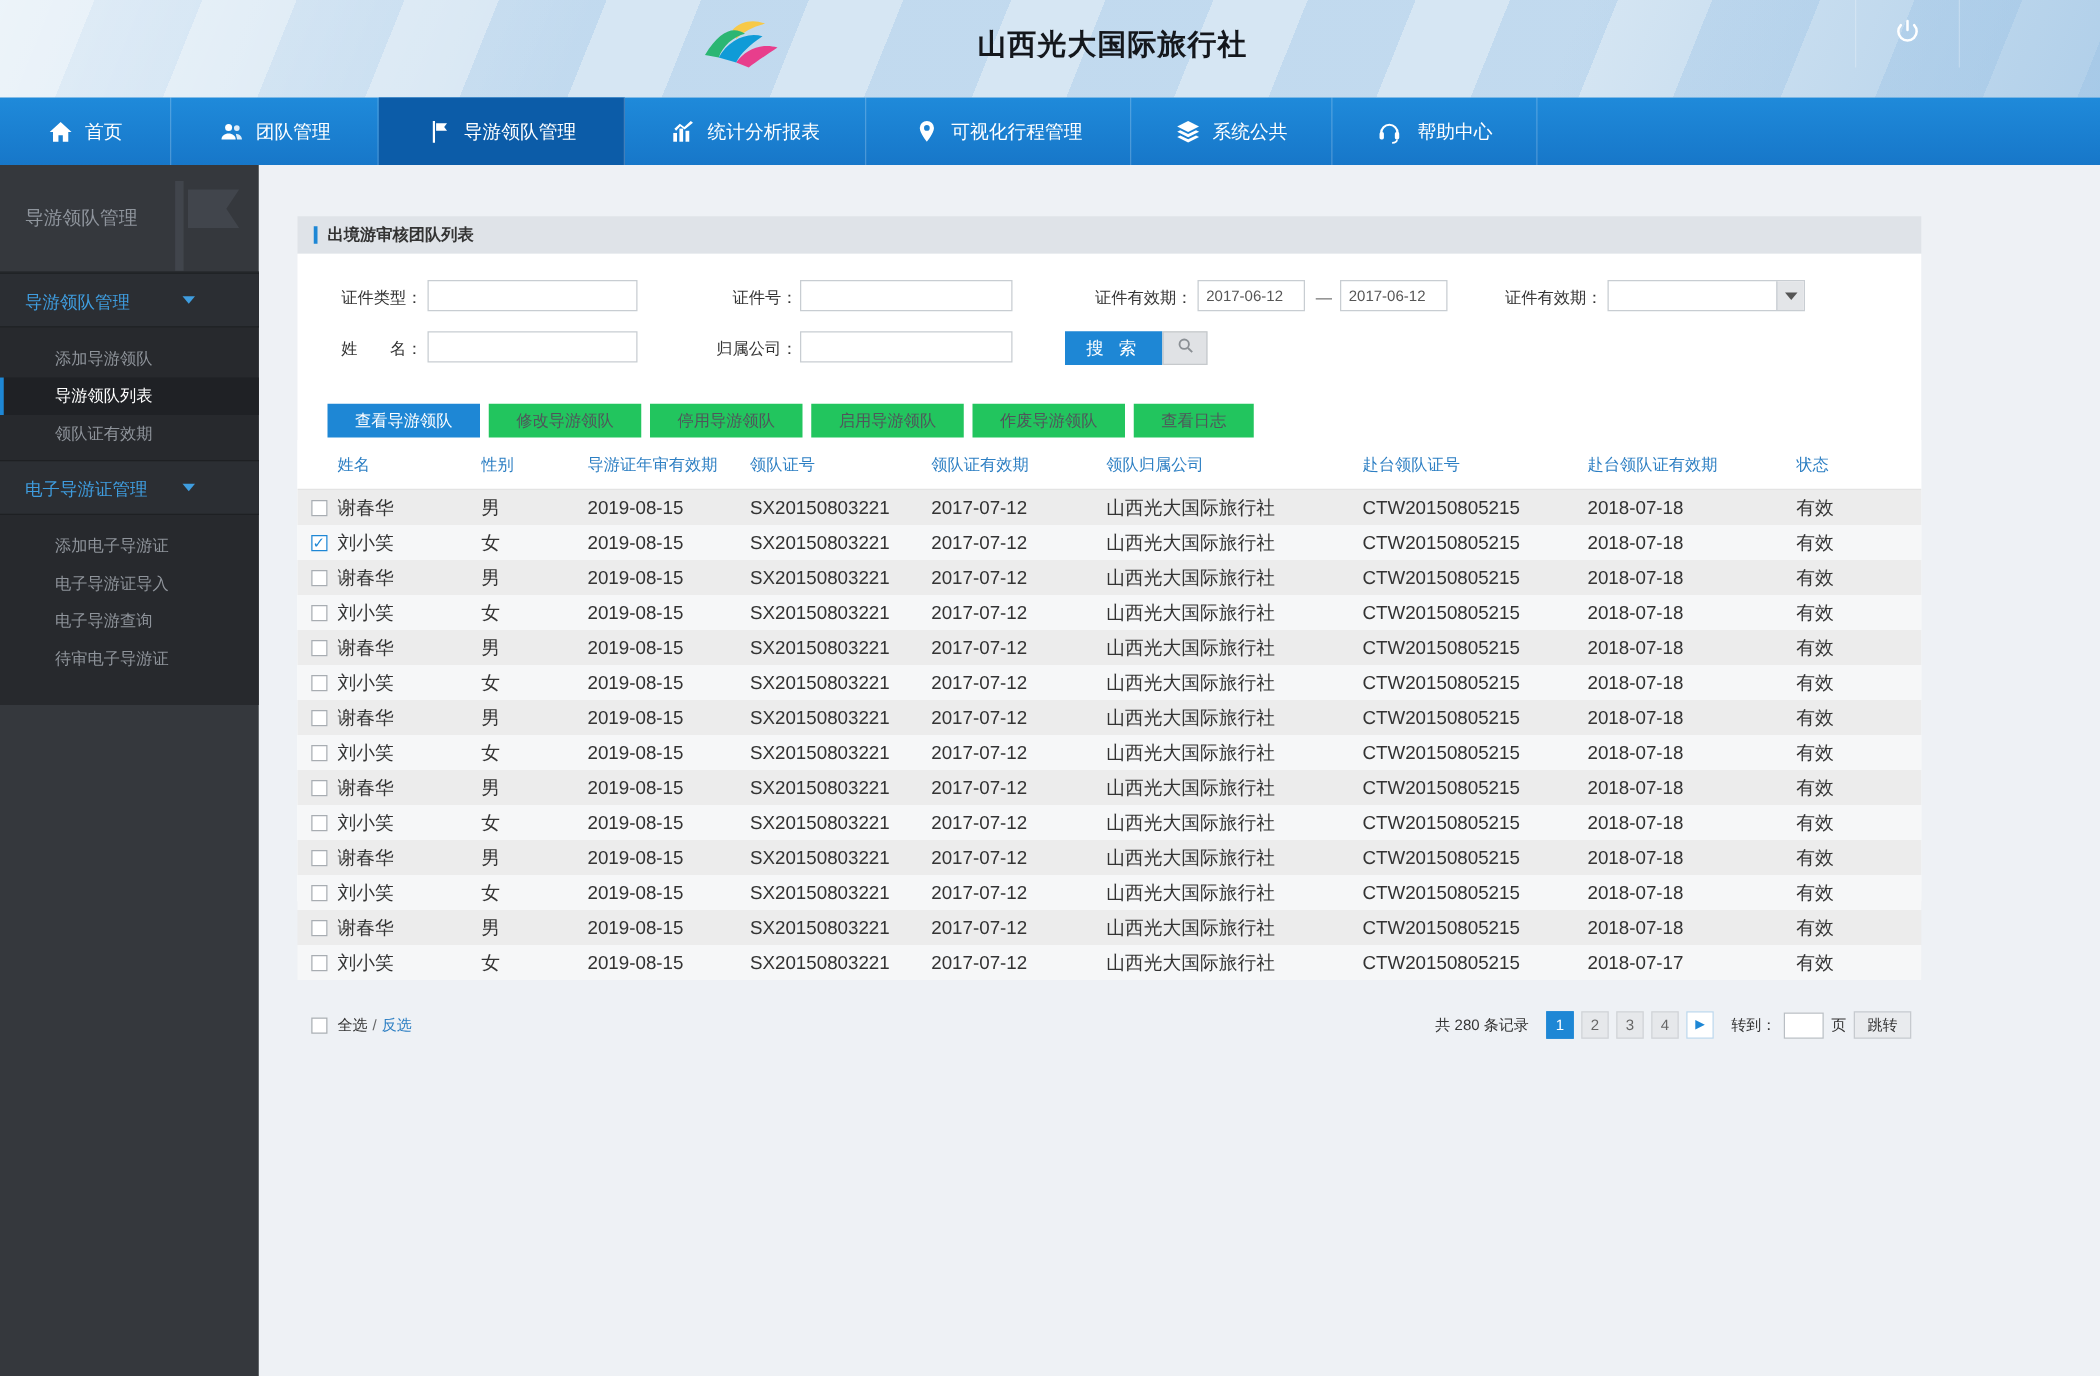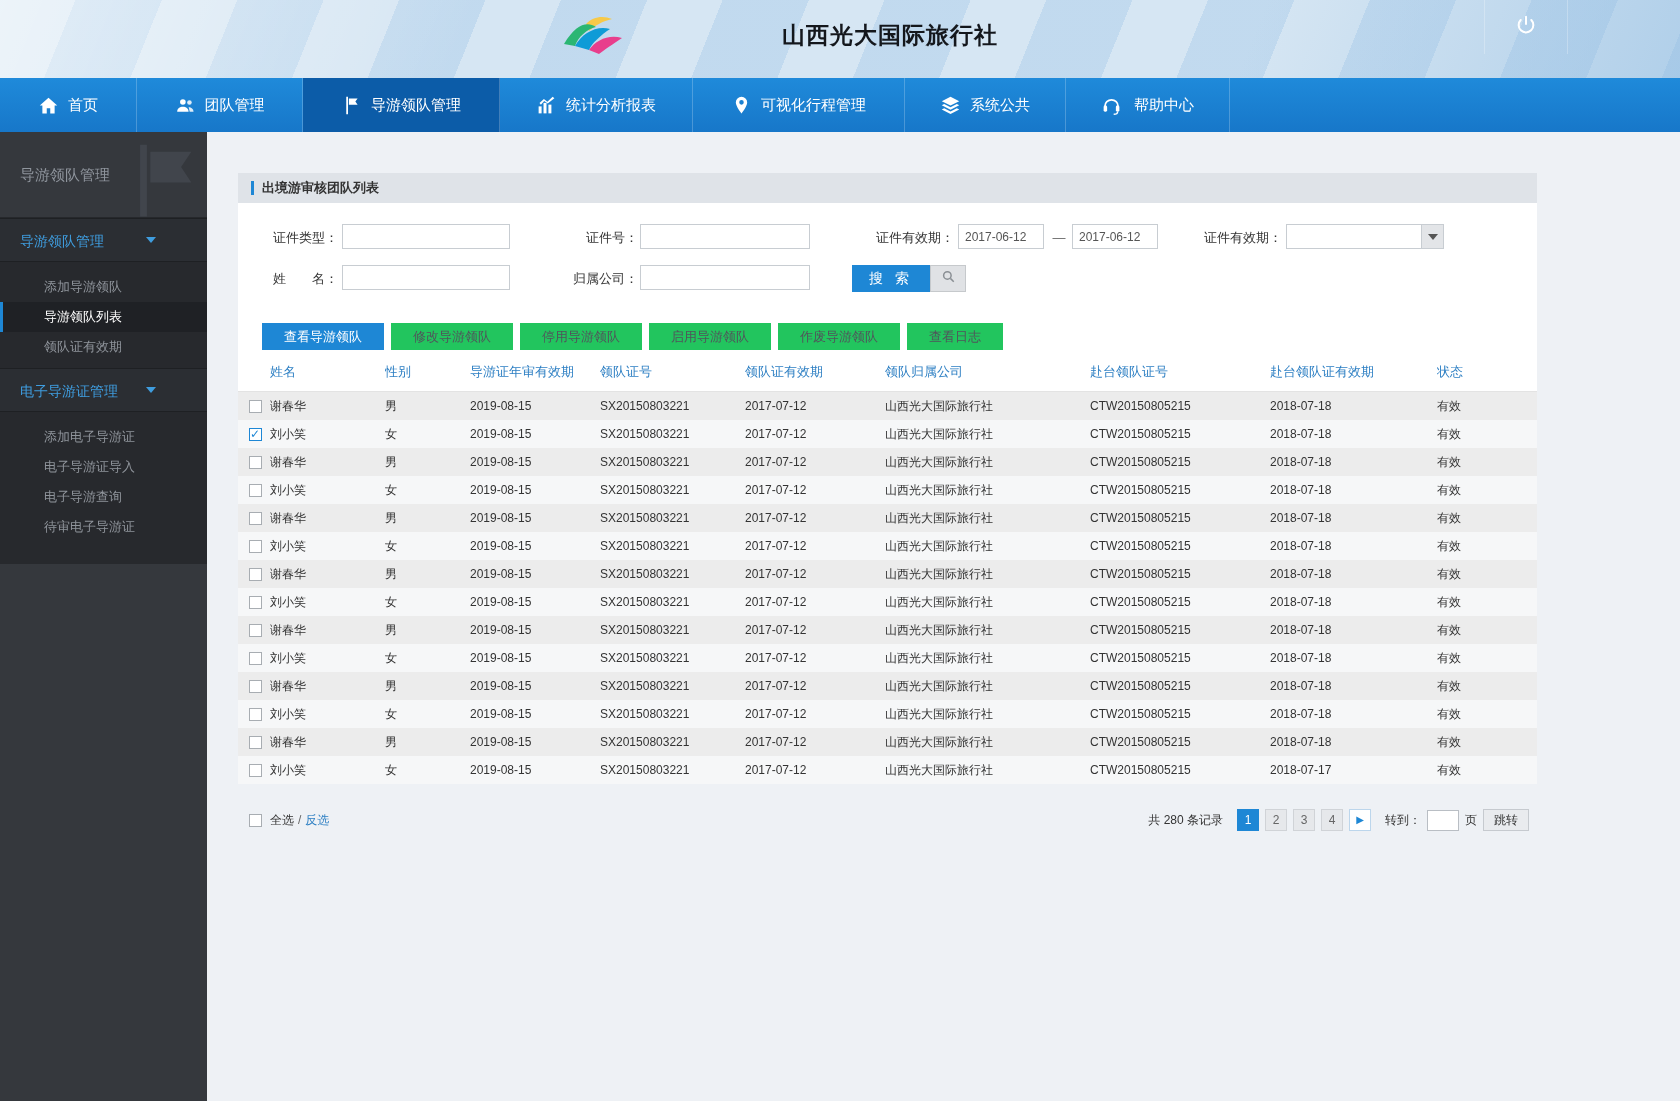--- a/index.html
+++ b/index.html
@@ -107,21 +107,21 @@
 
   
   .tabs{ position:absolute; top:120px; left:24px; display:flex; gap:7px; }
   .tab{ height:27px; line-height:27px; padding:0 22px; background:#22c55e; color:#50555b; font-size:13px; cursor:pointer; white-space:nowrap; }
   .tab.active{ background:var(--accent); color:#fff; }
 
   
   .table{ position:absolute; top:149px; left:0; width:1299px; }
   .grid-cols{ display:grid; grid-template-columns:32px 115px 85px 130px 145px 140px 205px 180px 167px 100px; align-items:center; }
   .thead{ height:40px; color:var(--link); font-size:13px; border-bottom:1px solid #e3e3e3; background:#fff; }
-  .trow{ height:28px; font-size:12px; color:#333; }
+  .trow{ height:28px; font-size:15px; color:#333; }
   .trow.odd{ background:#ececec; }
   .trow.even{ background:#f6f7f8; }
   .cb{
     width:13px; height:13px; border:1px solid #a8adb2; background:#fff; margin-left:11px;
     position:relative; cursor:pointer;
   }
   .cb.checked{ border-color:var(--accent); }
   .cb.checked::after{ content:"✓"; position:absolute; left:0px; top:-2px; font-size:12px; font-weight:bold; color:var(--accent); }
   .cell{ overflow:hidden; white-space:nowrap; text-overflow:ellipsis; padding-right:6px; }
 

